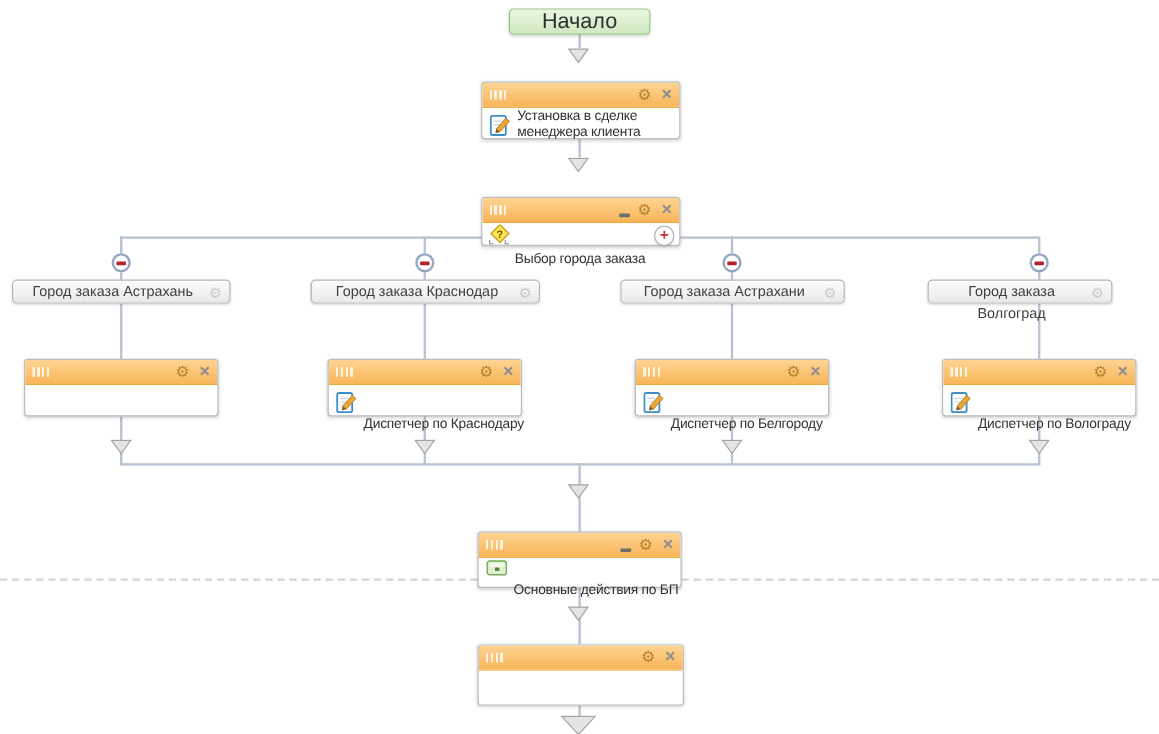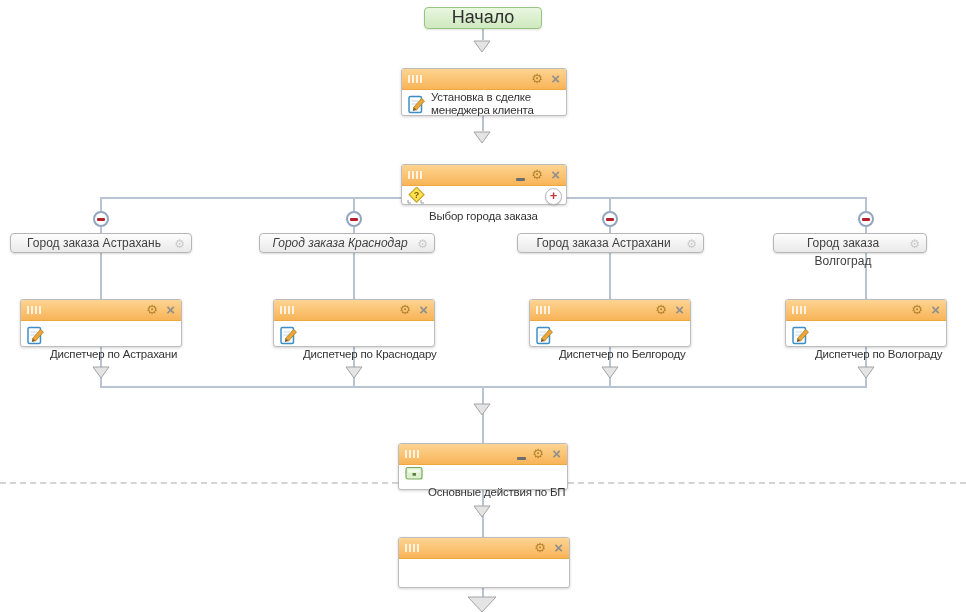--- a/index.html
+++ b/index.html
@@ -67,21 +67,21 @@
   #d1{left:20px;} #d2{left:273px;} #d3{left:529px;} #d4{left:785px;}
   .plus{position:absolute;right:4px;top:50%;margin-top:-8px;width:15px;height:15px;background:#fff;
     border:1px solid #b5b5b5;border-radius:50%;color:#c23b3b;font-size:13px;font-weight:bold;
     line-height:14px;text-align:center;box-shadow:0 1px 1px rgba(0,0,0,.15);cursor:pointer;}
   
   .clabel{position:absolute;top:233px;height:20px;z-index:3;box-sizing:border-box;
     background:linear-gradient(#fdfdfd,#e9e9e9);border:1px solid #b6b6b6;border-radius:4px;
     box-shadow:0 1px 2px rgba(0,0,0,.15);font-size:12px;line-height:18px;text-align:center;
     color:#3f3f3f;padding:0 22px 0 8px;cursor:pointer;}
   .clabel .lgear{position:absolute;right:6px;top:2px;font-size:12px;color:#c9c9c9;line-height:16px;}
-  #L1{left:10px;width:182px;} #L2{left:259px;width:176px;font-style:italic;}
+  #L1{left:10px;width:182px;} #L2{left:259px;width:191px;}
   #L3{left:517px;width:187px;} #L4{left:773px;width:154px;}
 </style>
 </head>
 <body>
 
 <div id="canvas">
 
   <div class="dash" id="dashL"></div>
   <div class="dash" id="dashR"></div>
 
@@ -209,87 +209,75 @@
     <span>Город заказа Волгоград</span>
     <span class="lgear">⚙</span>
   </div>
 
   <div class="abox dbox" id="d1">
     <div class="ahead">
       <span class="grip"></span>
       <span class="hctl gear">⚙</span>
       <span class="hctl close">×</span>
     </div>
+  </div>
+  <div class="abox dbox" id="d2">
+    <div class="ahead">
+      <span class="grip"></span>
+      <span class="hctl gear">⚙</span>
+      <span class="hctl close">×</span>
+    </div>
     <div class="abody">
       <span class="aicon">
         <svg width="18" height="20" viewBox="0 0 18 20">
             <rect x="1" y="2.5" width="12.5" height="16" rx="1.5" fill="#fdfdfd" stroke="#3e8ec6" stroke-width="1.5"></rect>
             <line x1="3.5" y1="7" x2="10" y2="7" stroke="#c3d9ea"></line>
             <line x1="3.5" y1="10" x2="10" y2="10" stroke="#c3d9ea"></line>
             <path d="M5.5 13.5 L13.5 4.5 L16.5 7 L8.5 16 Z" fill="#e9a73b" stroke="#b5791f" stroke-width="0.8"></path>
             <path d="M5.5 13.5 L8.5 16 L4.8 17 Z" fill="#7a5c22"></path>
           </svg>
       </span>
-      <span class="atitle nowrap">Диспетчер по Астрахани</span>
-    </div>
-  </div>
-  <div class="abox dbox" id="d2">
+      <span class="atitle nowrap">Диспетчер по Краснодару</span>
+    </div>
+  </div>
+  <div class="abox dbox" id="d3">
     <div class="ahead">
       <span class="grip"></span>
       <span class="hctl gear">⚙</span>
       <span class="hctl close">×</span>
     </div>
     <div class="abody">
       <span class="aicon">
         <svg width="18" height="20" viewBox="0 0 18 20">
             <rect x="1" y="2.5" width="12.5" height="16" rx="1.5" fill="#fdfdfd" stroke="#3e8ec6" stroke-width="1.5"></rect>
             <line x1="3.5" y1="7" x2="10" y2="7" stroke="#c3d9ea"></line>
             <line x1="3.5" y1="10" x2="10" y2="10" stroke="#c3d9ea"></line>
             <path d="M5.5 13.5 L13.5 4.5 L16.5 7 L8.5 16 Z" fill="#e9a73b" stroke="#b5791f" stroke-width="0.8"></path>
             <path d="M5.5 13.5 L8.5 16 L4.8 17 Z" fill="#7a5c22"></path>
           </svg>
       </span>
-      <span class="atitle nowrap">Диспетчер по Краснодару</span>
-    </div>
-  </div>
-  <div class="abox dbox" id="d3">
+      <span class="atitle nowrap">Диспетчер по Белгороду</span>
+    </div>
+  </div>
+  <div class="abox dbox" id="d4">
     <div class="ahead">
       <span class="grip"></span>
       <span class="hctl gear">⚙</span>
       <span class="hctl close">×</span>
     </div>
     <div class="abody">
       <span class="aicon">
         <svg width="18" height="20" viewBox="0 0 18 20">
             <rect x="1" y="2.5" width="12.5" height="16" rx="1.5" fill="#fdfdfd" stroke="#3e8ec6" stroke-width="1.5"></rect>
             <line x1="3.5" y1="7" x2="10" y2="7" stroke="#c3d9ea"></line>
             <line x1="3.5" y1="10" x2="10" y2="10" stroke="#c3d9ea"></line>
             <path d="M5.5 13.5 L13.5 4.5 L16.5 7 L8.5 16 Z" fill="#e9a73b" stroke="#b5791f" stroke-width="0.8"></path>
             <path d="M5.5 13.5 L8.5 16 L4.8 17 Z" fill="#7a5c22"></path>
           </svg>
       </span>
-      <span class="atitle nowrap">Диспетчер по Белгороду</span>
-    </div>
-  </div>
-  <div class="abox dbox" id="d4">
-    <div class="ahead">
-      <span class="grip"></span>
-      <span class="hctl gear">⚙</span>
-      <span class="hctl close">×</span>
-    </div>
-    <div class="abody">
-      <span class="aicon">
-        <svg width="18" height="20" viewBox="0 0 18 20">
-            <rect x="1" y="2.5" width="12.5" height="16" rx="1.5" fill="#fdfdfd" stroke="#3e8ec6" stroke-width="1.5"></rect>
-            <line x1="3.5" y1="7" x2="10" y2="7" stroke="#c3d9ea"></line>
-            <line x1="3.5" y1="10" x2="10" y2="10" stroke="#c3d9ea"></line>
-            <path d="M5.5 13.5 L13.5 4.5 L16.5 7 L8.5 16 Z" fill="#e9a73b" stroke="#b5791f" stroke-width="0.8"></path>
-            <path d="M5.5 13.5 L8.5 16 L4.8 17 Z" fill="#7a5c22"></path>
-          </svg>
-      </span>
       <span class="atitle nowrap">Диспетчер по Волограду</span>
     </div>
   </div>
 
   <div class="abox" id="bx3">
     <div class="ahead">
       <span class="grip"></span>
       <span class="hctl minbar"></span>
       <span class="hctl gear">⚙</span>
       <span class="hctl close">×</span>

